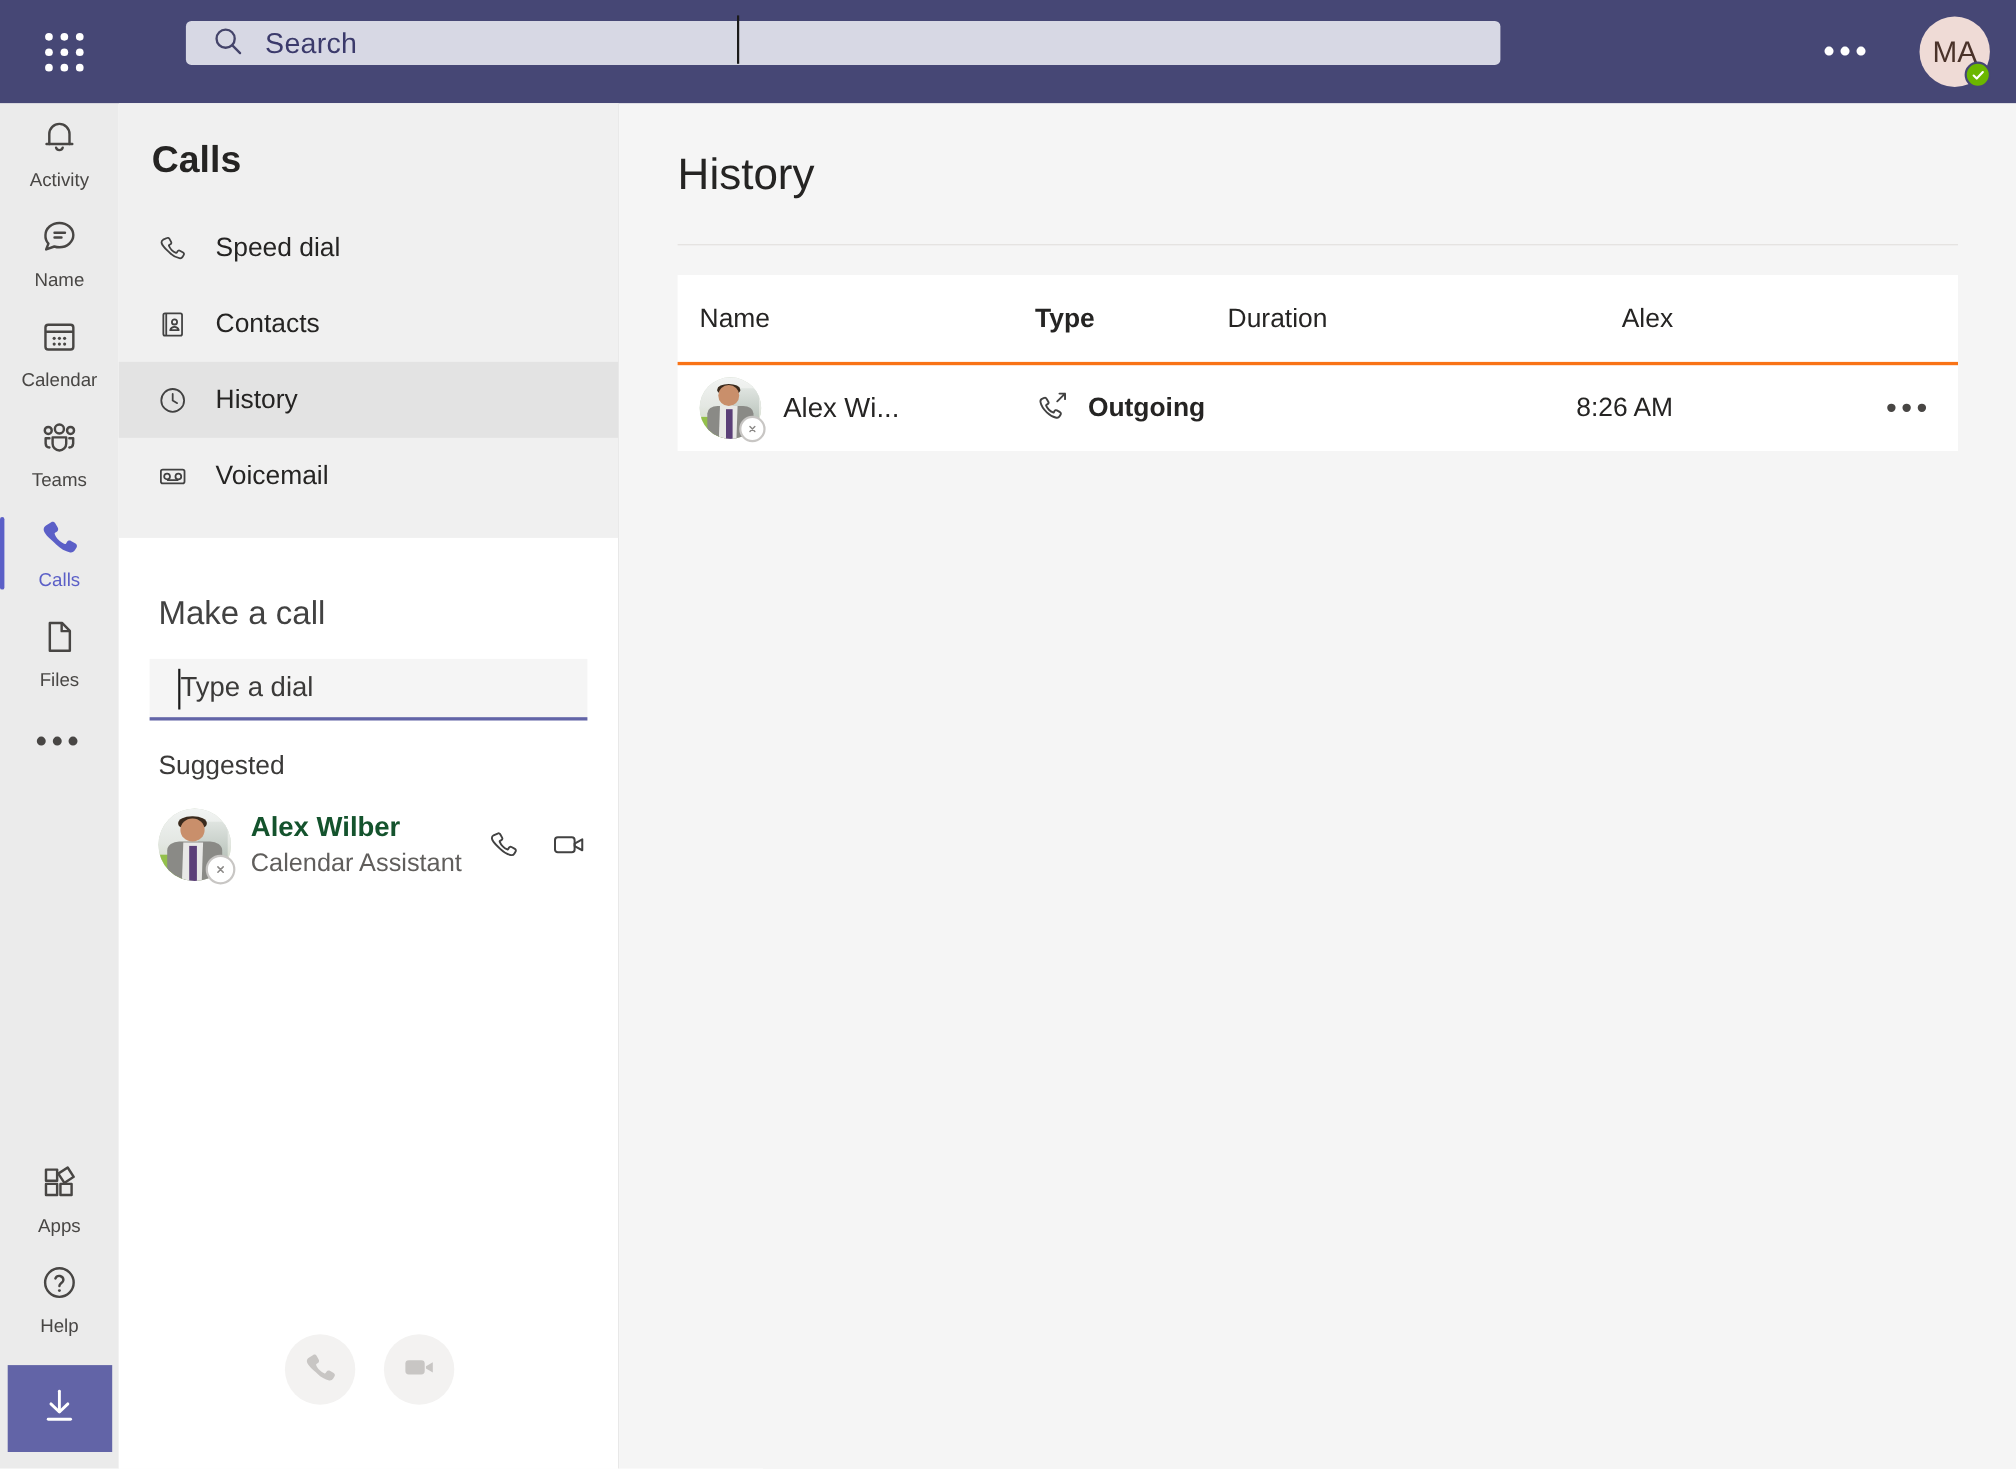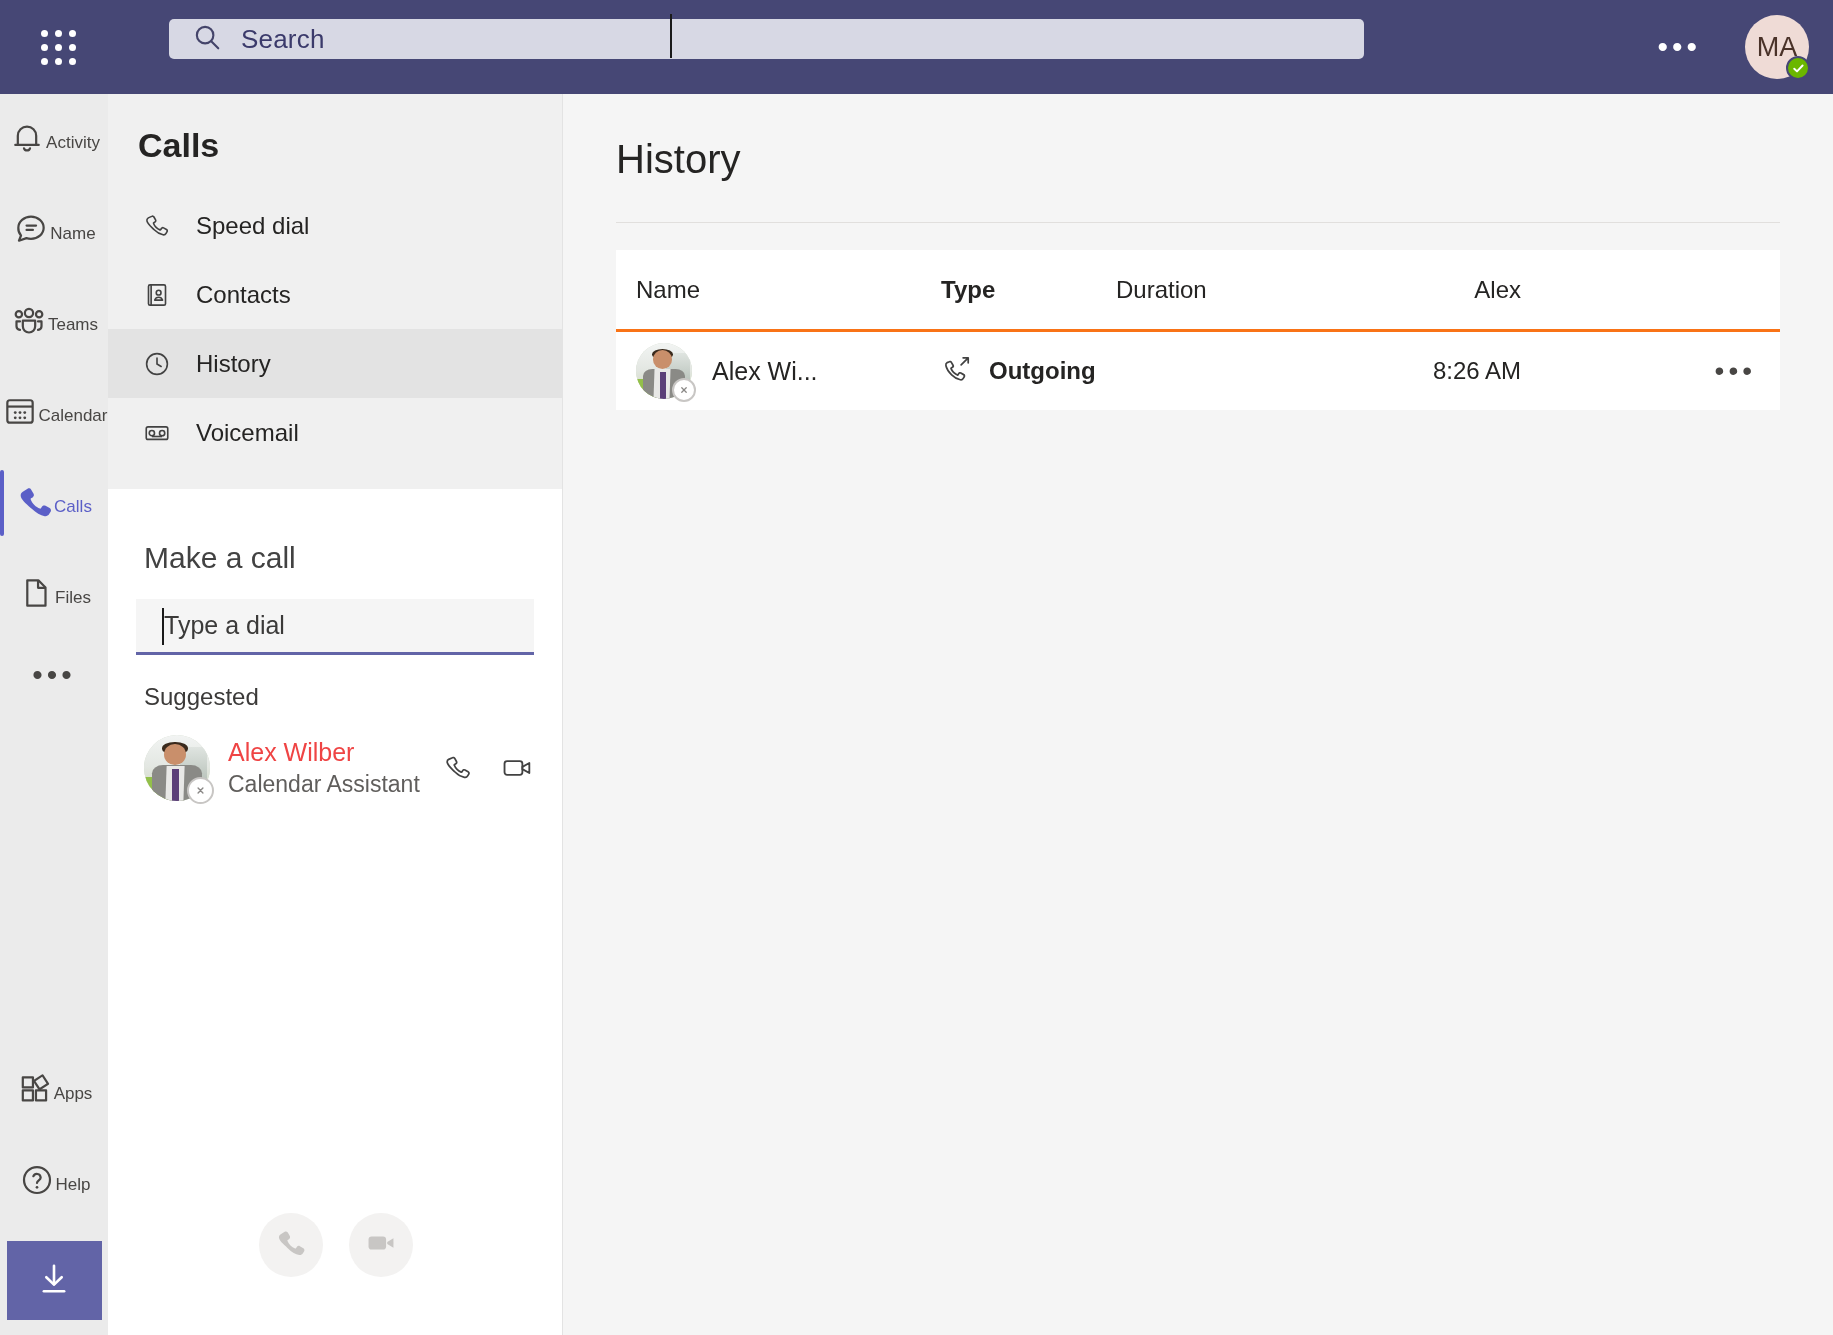--- a/index.html
+++ b/index.html
@@ -83,21 +83,21 @@
 
   
   .rail {
     position: absolute; left: 0; top: 94px;
     width: 108px; height: 1241px;
     background: #ebebeb;
   }
   .rail-item {
     position: relative;
     width: 108px; height: 91px;
-    display: flex; flex-direction: row;
+    display: flex; flex-direction: column;
     align-items: center; justify-content: center;
     cursor: pointer;
     color: #484644;
   }
   .rail-item .ri-label {
     font-size: 17px; margin-top: 6px; color: #484644;
   }
   .rail-item.active { color: #5b5fc7; }
   .rail-item.active .ri-label { color: #5b5fc7; }
   .rail-item.active::before {
@@ -194,21 +194,21 @@
   .ava .tie   { position:absolute; left:43%; top:52%; width:10%; height:48%;
                 background:#5b3f78; }
   .badge-off {
     position: absolute; right: -4px; bottom: -3px;
     width: 27px; height: 27px; border-radius: 50%;
     background: #ffffff; border: 2px solid #c8c6c4;
     display: flex; align-items: center; justify-content: center;
   }
   .contact-info { margin-left: 18px; width: 218px; overflow: hidden; }
   .contact-name {
-    font-size: 25px; font-weight: normal; color: #ef4444;
+    font-size: 25px; font-weight: bold; color: #14532d;
     white-space: nowrap;
   }
   .contact-sub {
     font-size: 23px; color: #605e5c; margin-top: 4px;
     white-space: nowrap; overflow: hidden;
   }
   .contact-actions { display: flex; align-items: center; gap: 26px; margin-left: 4px; }
   .act-ic { cursor: pointer; display: flex; }
 
   .bottom-calls {
@@ -332,46 +332,46 @@
       <svg width="38" height="38" viewBox="0 0 24 24" fill="none" stroke="currentColor" stroke-width="1.4" stroke-linecap="round" stroke-linejoin="round">
         <path d="M20 11.2c0 3.9-3.6 7-8 7-1 0-2-.15-2.9-.45L4.4 19.4l1.3-3.3A6.6 6.6 0 014 11.2c0-3.9 3.6-7 8-7s8 3.1 8 7z"></path>
         <path d="M9.2 9.8h6M9.2 12.6h4"></path>
       </svg>
     </span>
     <span class="ri-label">Name</span>
   </div>
 
   <div class="rail-item">
     <span>
-      <svg width="38" height="38" viewBox="0 0 24 24" fill="none" stroke="currentColor" stroke-width="1.4" stroke-linecap="round" stroke-linejoin="round">
-        <circle cx="12" cy="7.6" r="2.6"></circle>
-        <circle cx="5.6" cy="8.4" r="2"></circle>
-        <circle cx="18.4" cy="8.4" r="2"></circle>
-        <path d="M8.1 12.4h7.8v3.6a3.9 3.9 0 01-7.8 0z"></path>
-        <path d="M6.3 12.9H4.1v3a2.4 2.4 0 002.2 2.3"></path>
-        <path d="M17.7 12.9h2.2v3a2.4 2.4 0 01-2.2 2.3"></path>
-      </svg>
-    </span>
-    <span class="ri-label">Teams</span>
-  </div>
-
-  <div class="rail-item">
-    <span>
       <svg width="38" height="38" viewBox="0 0 24 24" fill="none" stroke="currentColor" stroke-width="1.4" stroke-linejoin="round">
         <rect x="4" y="5.2" width="16" height="14.2" rx="1.6"></rect>
         <path d="M4 9.2h16"></path>
         <circle cx="9" cy="13" r=".9" fill="currentColor" stroke="none"></circle>
         <circle cx="12" cy="13" r=".9" fill="currentColor" stroke="none"></circle>
         <circle cx="15" cy="13" r=".9" fill="currentColor" stroke="none"></circle>
         <circle cx="9" cy="16.3" r=".9" fill="currentColor" stroke="none"></circle>
         <circle cx="12" cy="16.3" r=".9" fill="currentColor" stroke="none"></circle>
         <circle cx="15" cy="16.3" r=".9" fill="currentColor" stroke="none"></circle>
       </svg>
     </span>
     <span class="ri-label">Calendar</span>
+  </div>
+
+  <div class="rail-item">
+    <span>
+      <svg width="38" height="38" viewBox="0 0 24 24" fill="none" stroke="currentColor" stroke-width="1.4" stroke-linecap="round" stroke-linejoin="round">
+        <circle cx="12" cy="7.6" r="2.6"></circle>
+        <circle cx="5.6" cy="8.4" r="2"></circle>
+        <circle cx="18.4" cy="8.4" r="2"></circle>
+        <path d="M8.1 12.4h7.8v3.6a3.9 3.9 0 01-7.8 0z"></path>
+        <path d="M6.3 12.9H4.1v3a2.4 2.4 0 002.2 2.3"></path>
+        <path d="M17.7 12.9h2.2v3a2.4 2.4 0 01-2.2 2.3"></path>
+      </svg>
+    </span>
+    <span class="ri-label">Teams</span>
   </div>
 
   <div class="rail-item active">
     <span>
       <svg width="38" height="38" viewBox="0 0 24 24" fill="currentColor">
         <path d="M7.3 3.6c.8-.5 1.8-.2 2.3.6l1.5 2.6c.4.8.2 1.8-.6 2.3l-1 .6c-.2.15-.3.4-.2.65.5 1.3 1.3 2.5 2.3 3.5s2.2 1.8 3.5 2.3c.25.1.5 0 .65-.2l.6-1c.5-.8 1.5-1 2.3-.6l2.6 1.5c.8.5 1.1 1.5.6 2.3l-.9 1.5c-.6 1-1.7 1.5-2.8 1.3-2.7-.5-5.6-2.1-8-4.5S3.5 11 3 8.3c-.2-1.1.3-2.2 1.3-2.8z"></path>
       </svg>
     </span>
     <span class="ri-label">Calls</span>
   </div>

